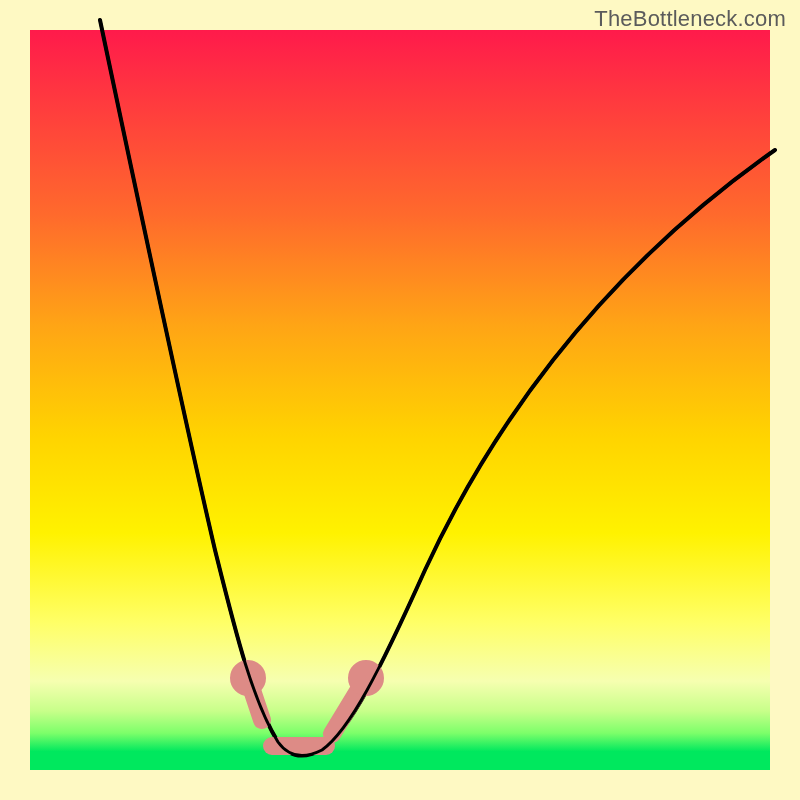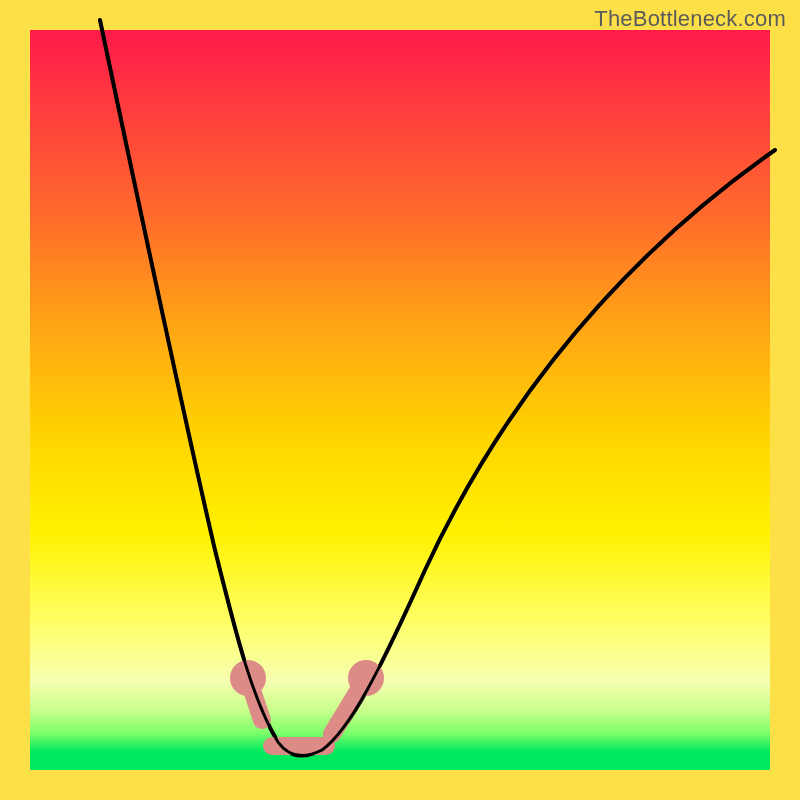--- a/index.html
+++ b/index.html
@@ -10,21 +10,21 @@
     overflow: hidden;
     background: #000;
     font-family: Arial, Helvetica, sans-serif;
   }
   .frame {
     position: absolute;
     left: 0;
     top: 0;
     width: 800px;
     height: 800px;
-    background: #fde047;
+    background: #fef9c3;
   }
   .plot {
     position: absolute;
     left: 30px;
     top: 30px;
     width: 740px;
     height: 740px;
     
     background:
       linear-gradient(to bottom,

